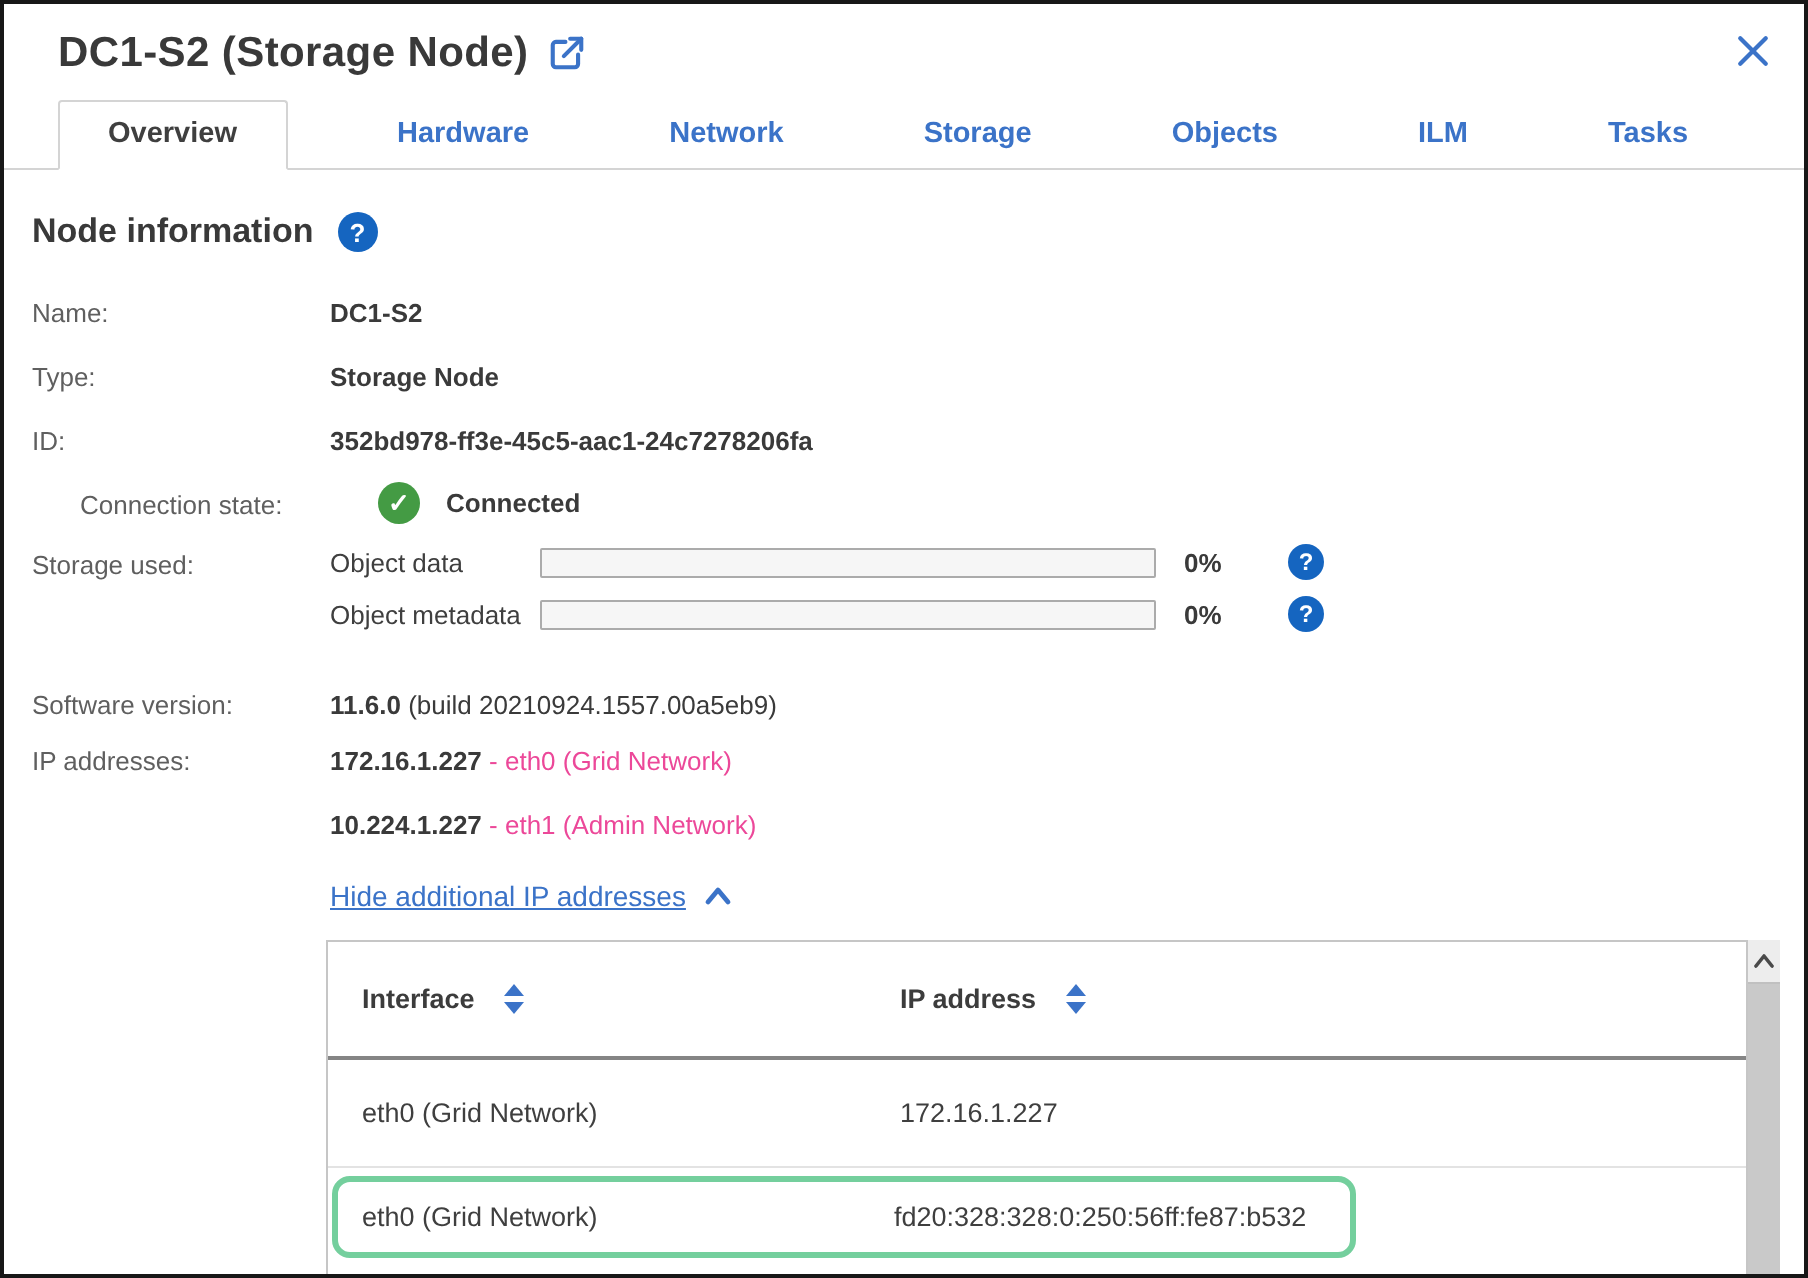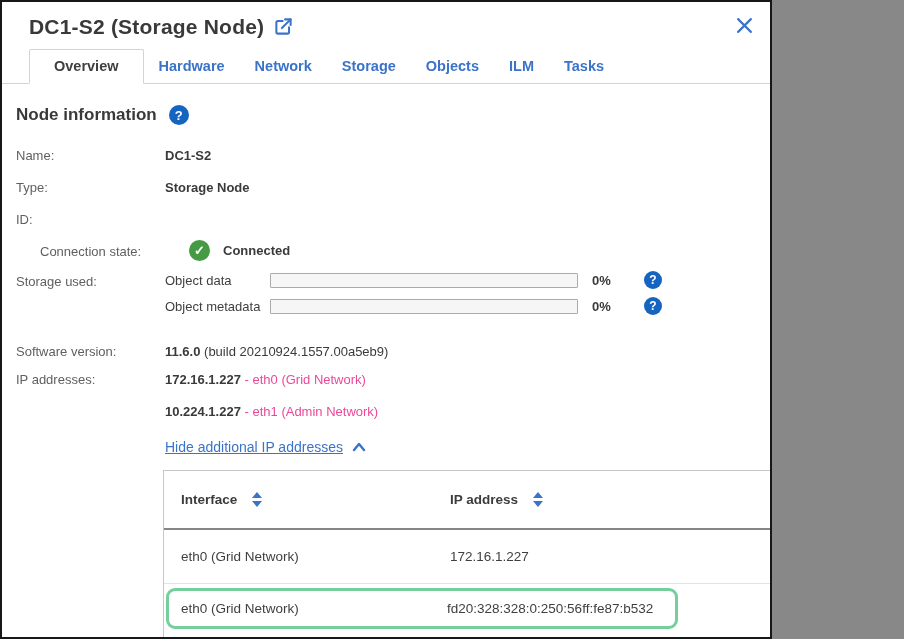--- a/index.html
+++ b/index.html
@@ -1,21 +1,21 @@
 <!DOCTYPE html>
 <html><head>
 <meta charset="utf-8">
 <style>
   * { box-sizing: border-box; margin: 0; padding: 0; }
   html, body { background: #888; }
   body { font-family: "Liberation Sans", sans-serif; }
 
   .screen {
     position: relative;
-    width: 772px; height: 639px;
+    width: 904px; height: 639px;
     background: #fff;
     border: 2px solid #171717;
     overflow: hidden;
     color: #3c3c3c;
   }
 
   
   .hdr { padding: 13px 16px 0 27px; display: flex; align-items: flex-start; }
   .title { font-size: 21px; font-weight: 700; color: #393939; letter-spacing: 0.2px; }
   .ext-link { margin-left: 10px; margin-top: 2px; cursor: pointer; display: inline-block; }
@@ -23,20 +23,21 @@
     position: absolute; top: 13px; right: 16px;
     width: 20px; height: 20px; cursor: pointer;
     display: flex; align-items: center; justify-content: center;
   }
 
   
   .tabs {
     display: flex; align-items: flex-end;
     margin-top: 9px; padding-left: 27px;
     border-bottom: 1px solid #d4d4d4;
+    gap: 40px;
   }
   .tab {
     padding: 8px 15px 9px 15px;
     font-size: 14.5px; font-weight: 700;
     color: #3b73c8; cursor: pointer; white-space: nowrap;
   }
   .tab.active {
     color: #3f3f3f;
     background: #fff;
     border: 1px solid #d4d4d4;
@@ -186,20 +187,21 @@
         <div class="fvalue b">DC1-S2</div>
       </div>
 
       <div class="frow">
         <div class="flabel">Type:</div>
         <div class="fvalue b">Storage Node</div>
       </div>
 
       <div class="frow">
         <div class="flabel">ID:</div>
+        <div class="fvalue b">352bd978-ff3e-45c5-aac1-24c7278206fa</div>
       </div>
 
       <div class="frow conn-row">
         <div class="flabel">Connection state:</div>
         <div class="fvalue conn-val">
           <span class="check-circle">✓</span>
           <span class="conn-text">Connected</span>
         </div>
       </div>
 

